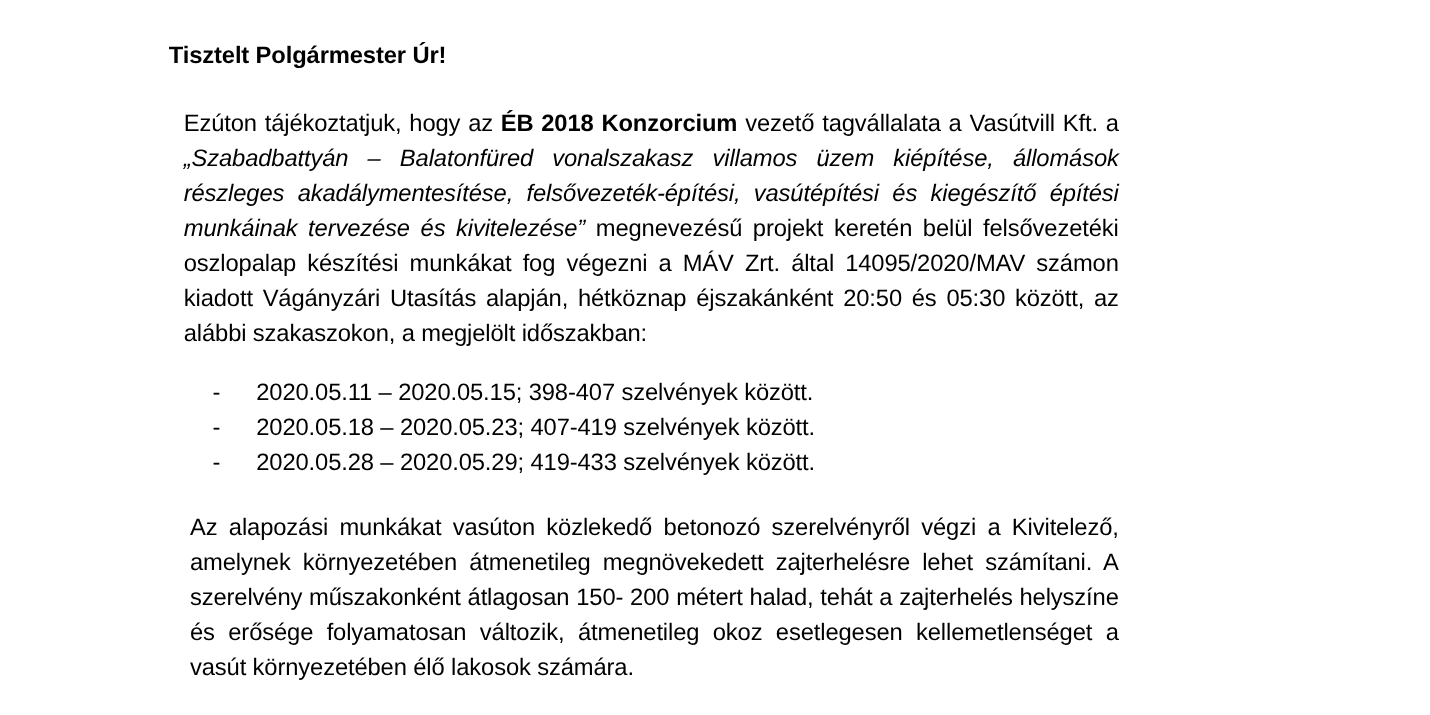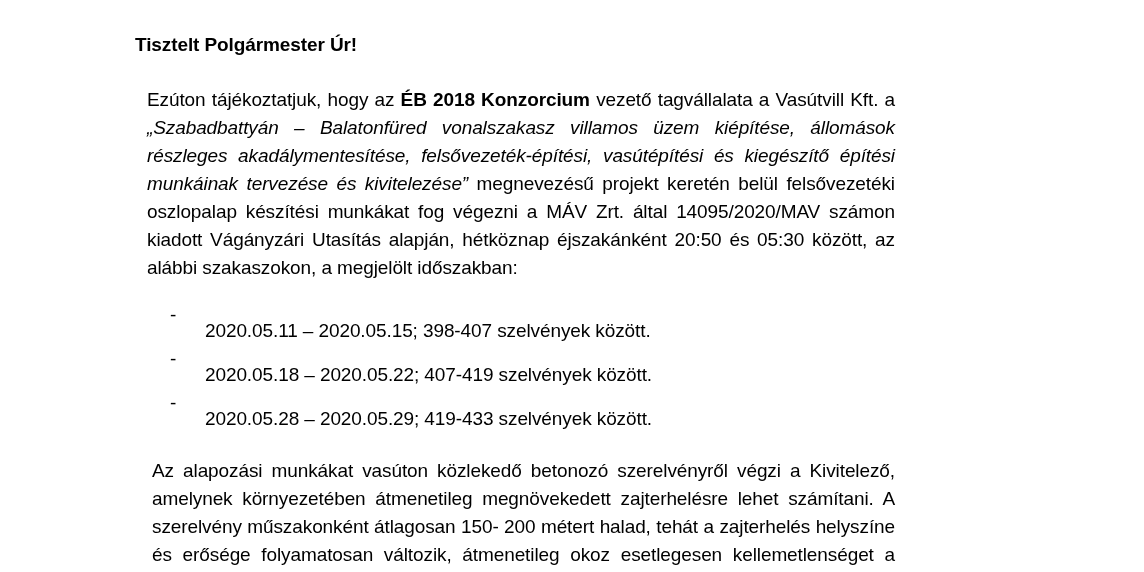--- a/index.html
+++ b/index.html
@@ -46,21 +46,20 @@
   .schedule-item {
     display: flex;
     padding-left: 35px;
   }
   .schedule-item .marker {
     flex: 0 0 35px;
     width: 35px;
   }
   .schedule-item .item-text {
     flex: 1 1 auto;
-    margin-top: 16px;
   }
   .para-closing {
     margin: 24px 0 0 17px;
     text-align: justify;
   }
 </style>
 </head>
 <body>
 
 <div class="page">
@@ -70,21 +69,21 @@
   <p class="para"><span>Ezúton tájékoztatjuk, hogy az </span><span class="seg-bold">ÉB 2018 Konzorcium</span><span> vezető tagvállalata a Vasútvill Kft. a </span><span class="seg-italic">„Szabadbattyán – Balatonfüred vonalszakasz villamos üzem kiépítése, állomások részleges akadálymentesítése, felsővezeték-építési, vasútépítési és kiegészítő építési munkáinak tervezése és kivitelezése”</span><span> megnevezésű projekt keretén belül felsővezetéki oszlopalap készítési munkákat fog végezni a MÁV Zrt. által 14095/2020/MAV számon kiadott Vágányzári Utasítás alapján, hétköznap éjszakánként 20:50 és 05:30 között, az alábbi szakaszokon, a megjelölt időszakban:</span></p>
 
 
   <div class="schedule">
     <div class="schedule-item">
       <span class="marker">-</span>
       <span class="item-text">2020.05.11 – 2020.05.15; 398-407 szelvények között.</span>
     </div>
     <div class="schedule-item">
       <span class="marker">-</span>
-      <span class="item-text">2020.05.18 – 2020.05.22; 407-419 szelvények között.</span>
+      <span class="item-text">2020.05.18 – 2020.05.23; 407-419 szelvények között.</span>
     </div>
     <div class="schedule-item">
       <span class="marker">-</span>
       <span class="item-text">2020.05.28 – 2020.05.29; 419-433 szelvények között.</span>
     </div>
   </div>
 
   <p class="para-closing">Az alapozási munkákat vasúton közlekedő betonozó szerelvényről végzi a Kivitelező, amelynek környezetében átmenetileg megnövekedett zajterhelésre lehet számítani. A szerelvény műszakonként átlagosan 150- 200 métert halad, tehát a zajterhelés helyszíne és erősége folyamatosan változik, átmenetileg okoz esetlegesen kellemetlenséget a vasút környezetében élő lakosok számára.</p>
 
 </div>

